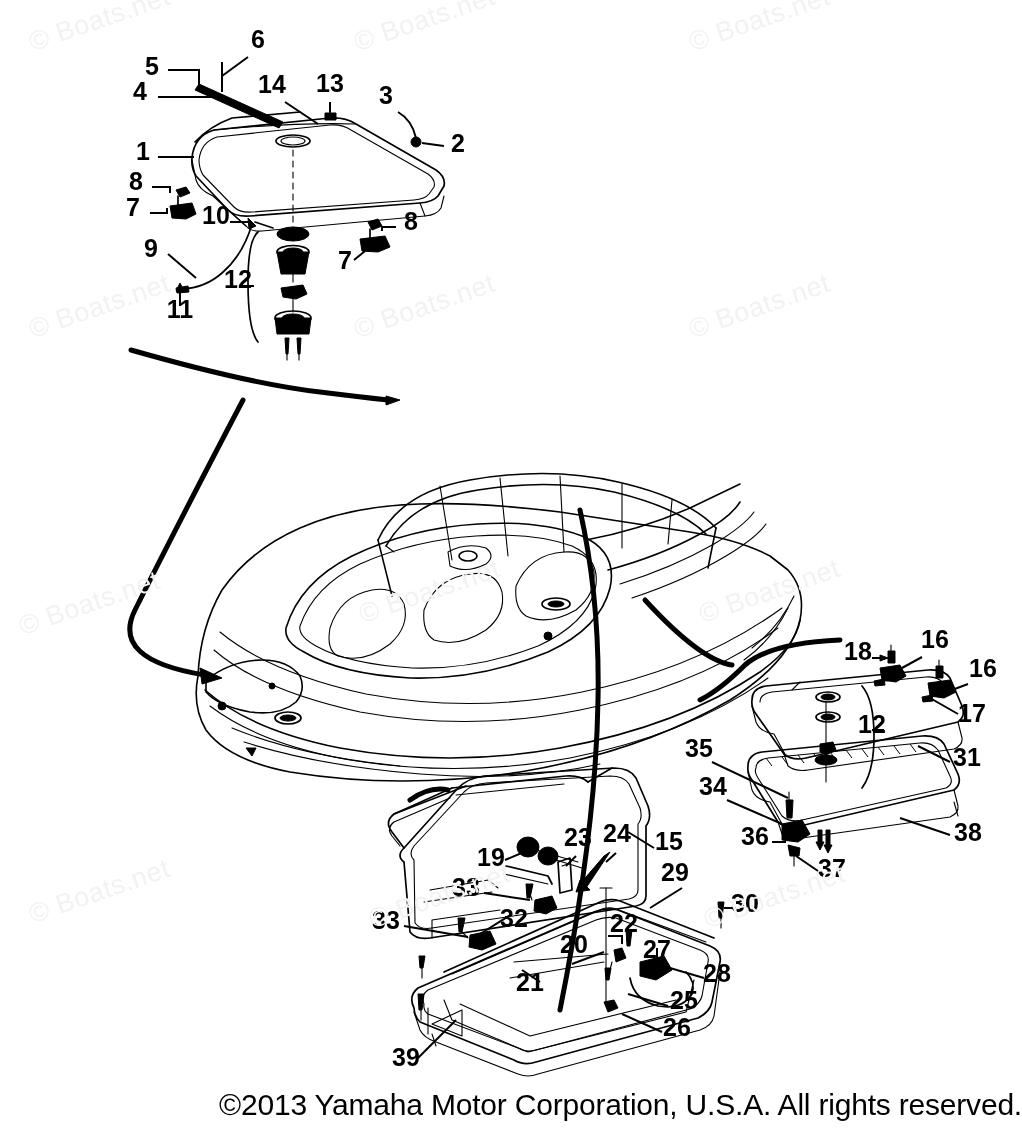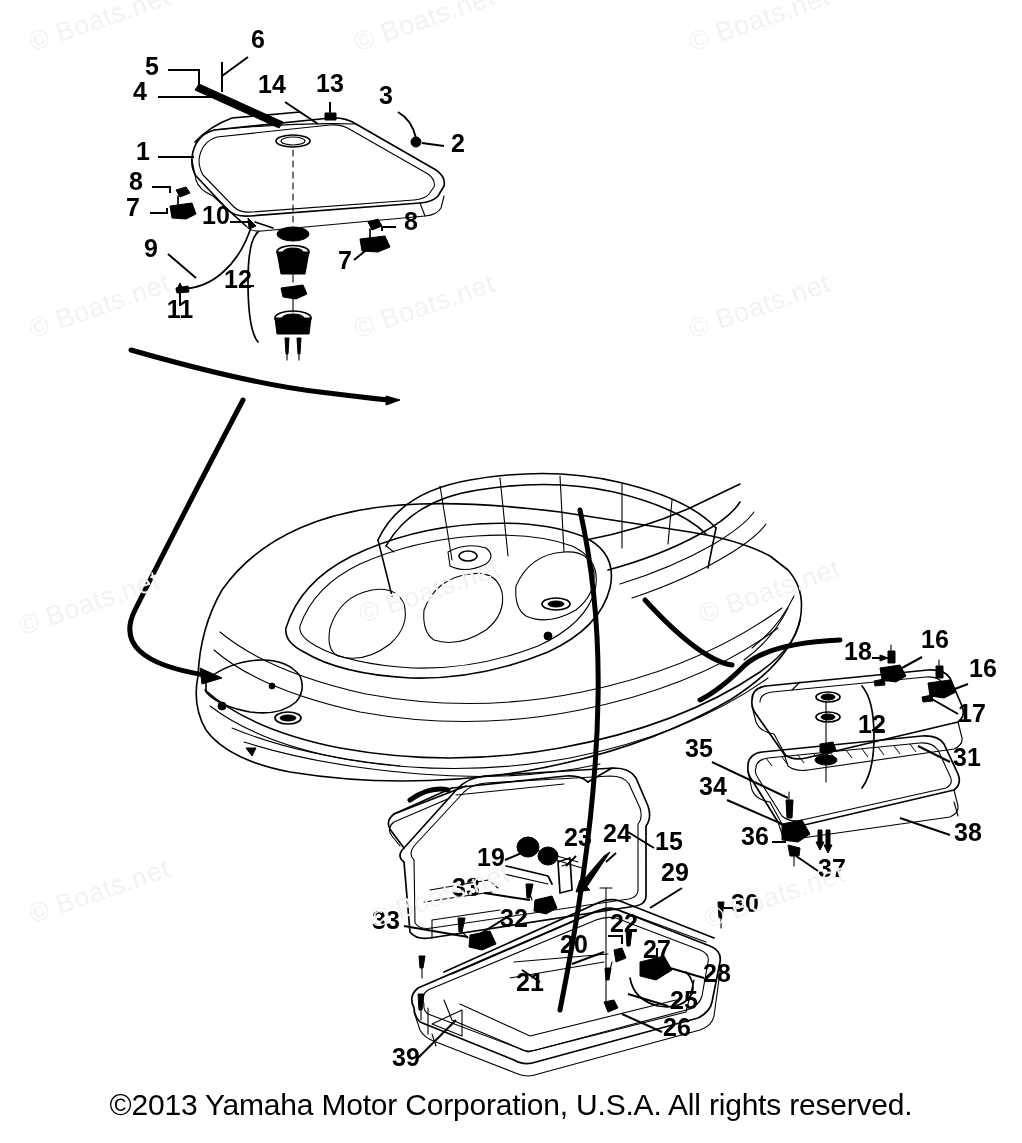--- a/index.html
+++ b/index.html
@@ -32,21 +32,21 @@
     letter-spacing: 0.5px;
     pointer-events: none;
     user-select: none;
     z-index: 0;
   }
   #copyright {
     position: absolute;
     left: 0;
     top: 1088px;
     width: 1022px;
-    text-align: center;
+    text-align: right;
     font-family: "Liberation Sans", sans-serif;
     font-size: 30px;
     color: #000000;
     letter-spacing: -0.2px;
     z-index: 4;
   }
   .callout {
     font-family: "Liberation Sans", sans-serif;
     font-weight: bold;
     font-size: 25px;

